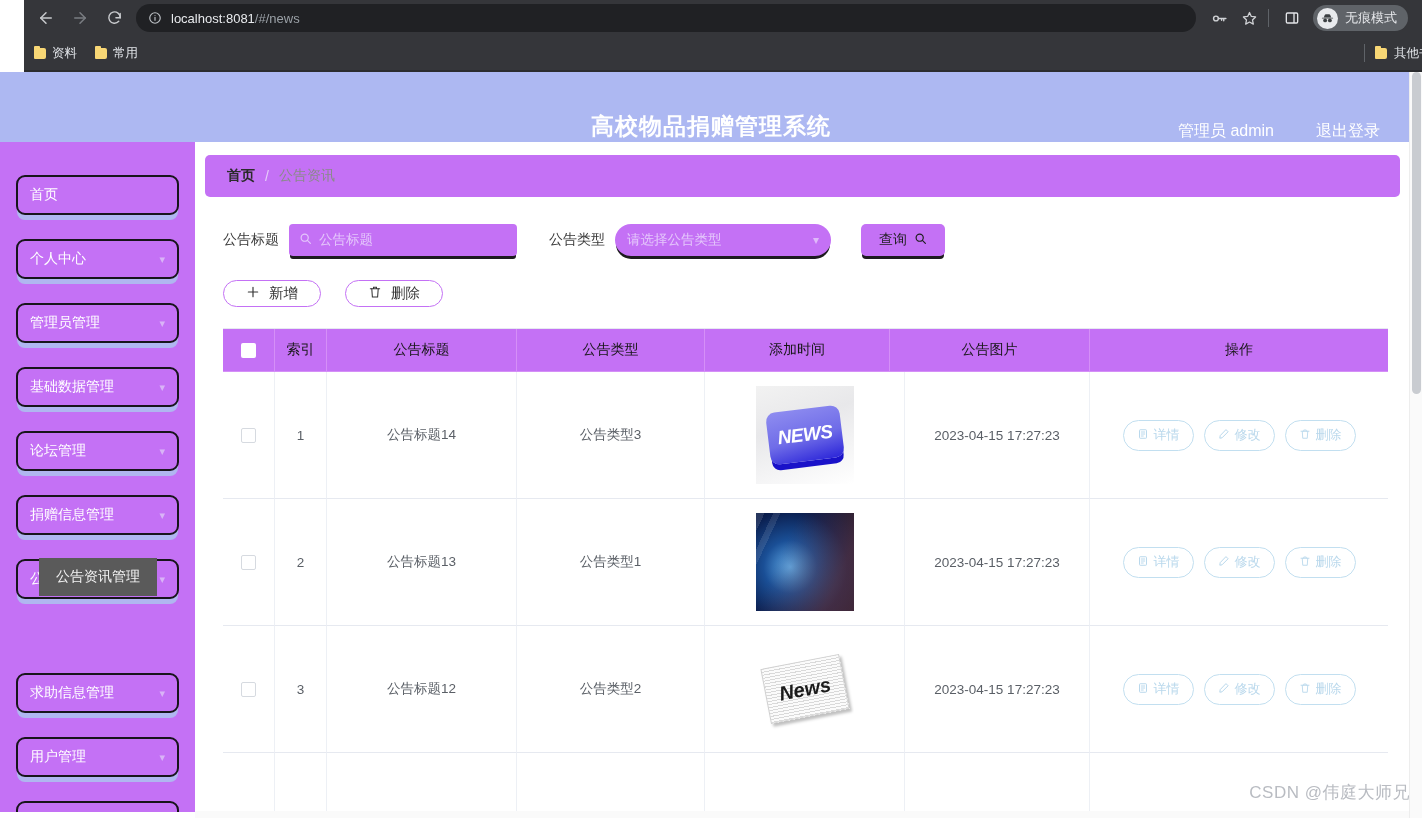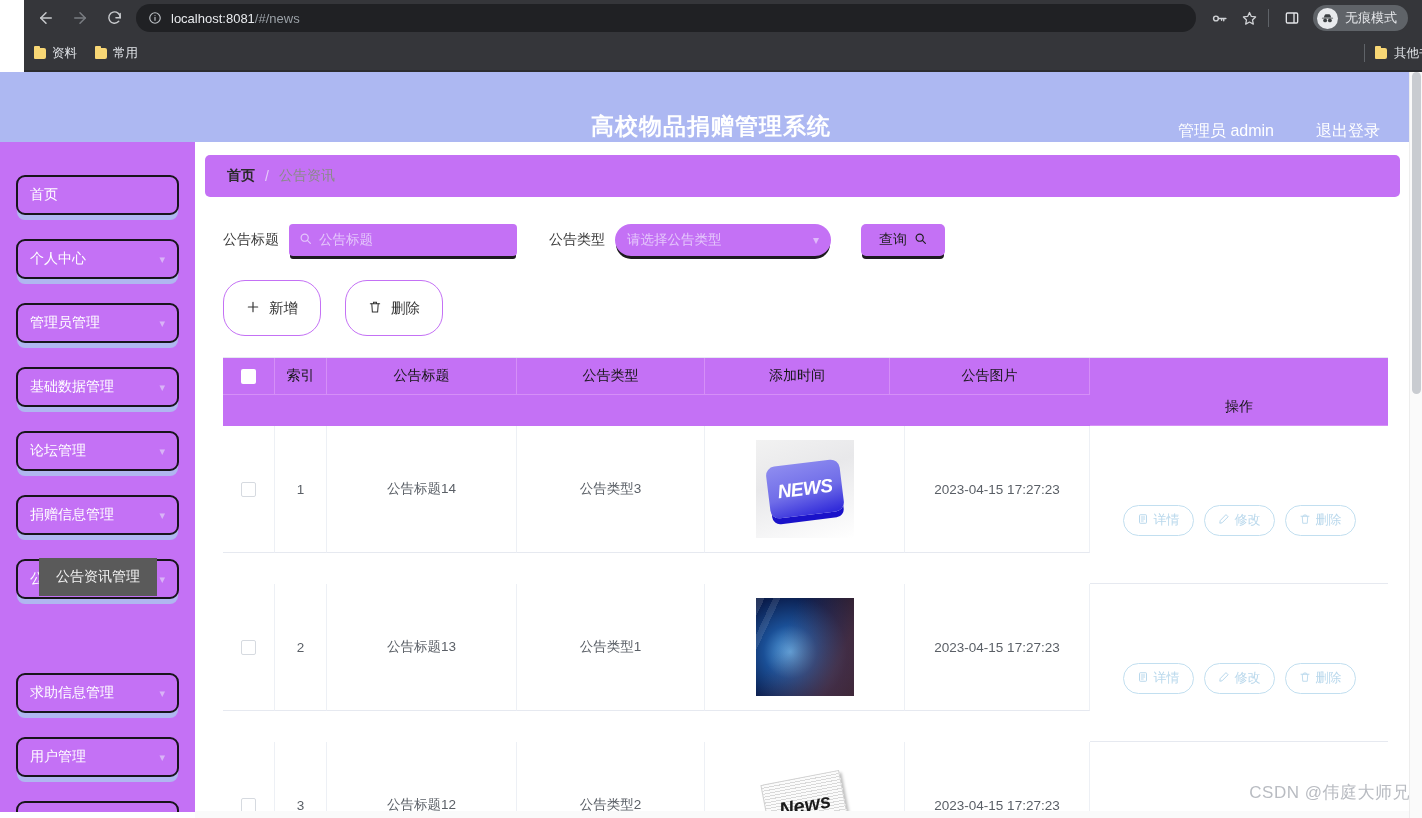--- a/index.html
+++ b/index.html
@@ -120,46 +120,46 @@
   .f-select .ph { color: #e4c6fb; font-size: 13.5px; }
   .f-select .chev { margin-left: auto; color: #dfb9fa; font-size: 12px; }
   .search-btn {
     height: 32px; padding: 0 18px; background: #c471f5; border-radius: 5px;
     display: flex; align-items: center; gap: 7px; color: #1f1f1f; font-size: 14px;
     box-shadow: 0 4px 0 -1px #1d1a1f;
   }
 
   .ops { display: flex; gap: 24px; padding-left: 18px; margin-bottom: 21px; }
   .op-btn {
-    height: 56px; padding: 0 22px; border: 1.6px solid #c471f5; border-radius: 22px;
+    height: 27px; padding: 0 22px; border: 1.6px solid #c471f5; border-radius: 22px;
     background: #fff; display: flex; align-items: center; gap: 9px;
     color: #353535; font-size: 14.5px;
   }
 
   
   .table { width: 1165px; margin-left: 18px; border-top: 1px solid #e6e9f0; }
   .trow { display: flex; }
   .thead { background: #c471f5; }
   .thead .cell {
-    height: 37px; display: flex; align-items: center; justify-content: center;
+    height: 43px; display: flex; align-items: center; justify-content: center;
     color: #161616; font-size: 14px; border-right: 1px solid #d58ff7;
     border-bottom: 1px solid #d58ff7;
   }
   .tbody .cell {
     height: 127px; display: flex; align-items: center; justify-content: center;
     color: #5a5f66; font-size: 13.5px;
     border-right: 1px solid #edf0f5; border-bottom: 1px solid #e6e9f0;
   }
   .c-chk   { width: 52px;  flex: 0 0 52px; }
   .c-idx   { width: 52px;  flex: 0 0 52px; }
   .c-title { width: 190px; flex: 0 0 190px; }
   .c-type  { width: 188px; flex: 0 0 188px; }
   .c-img   { width: 200px; flex: 0 0 200px; }
   .c-time  { width: 185px; flex: 0 0 185px; }
-  .c-ops   { width: 298px; flex: 0 0 298px; border-right: none !important; margin-top: 31px; }
+  .c-ops   { width: 298px; flex: 0 0 298px; border-right: none !important; }
 
   .chk-box { width: 15px; height: 15px; border: 1px solid #d6dae0; border-radius: 2px; background: #fff; }
   .chk-head { width: 15px; height: 15px; border-radius: 2px; background: #ffffff; }
 
   .act-btn {
     height: 31px; padding: 0 13px; border: 1px solid #c2dff0; border-radius: 16px;
     display: flex; align-items: center; gap: 5px; color: #b9d8ec; font-size: 13px;
     background: #fff; margin: 0 5px;
   }
 

